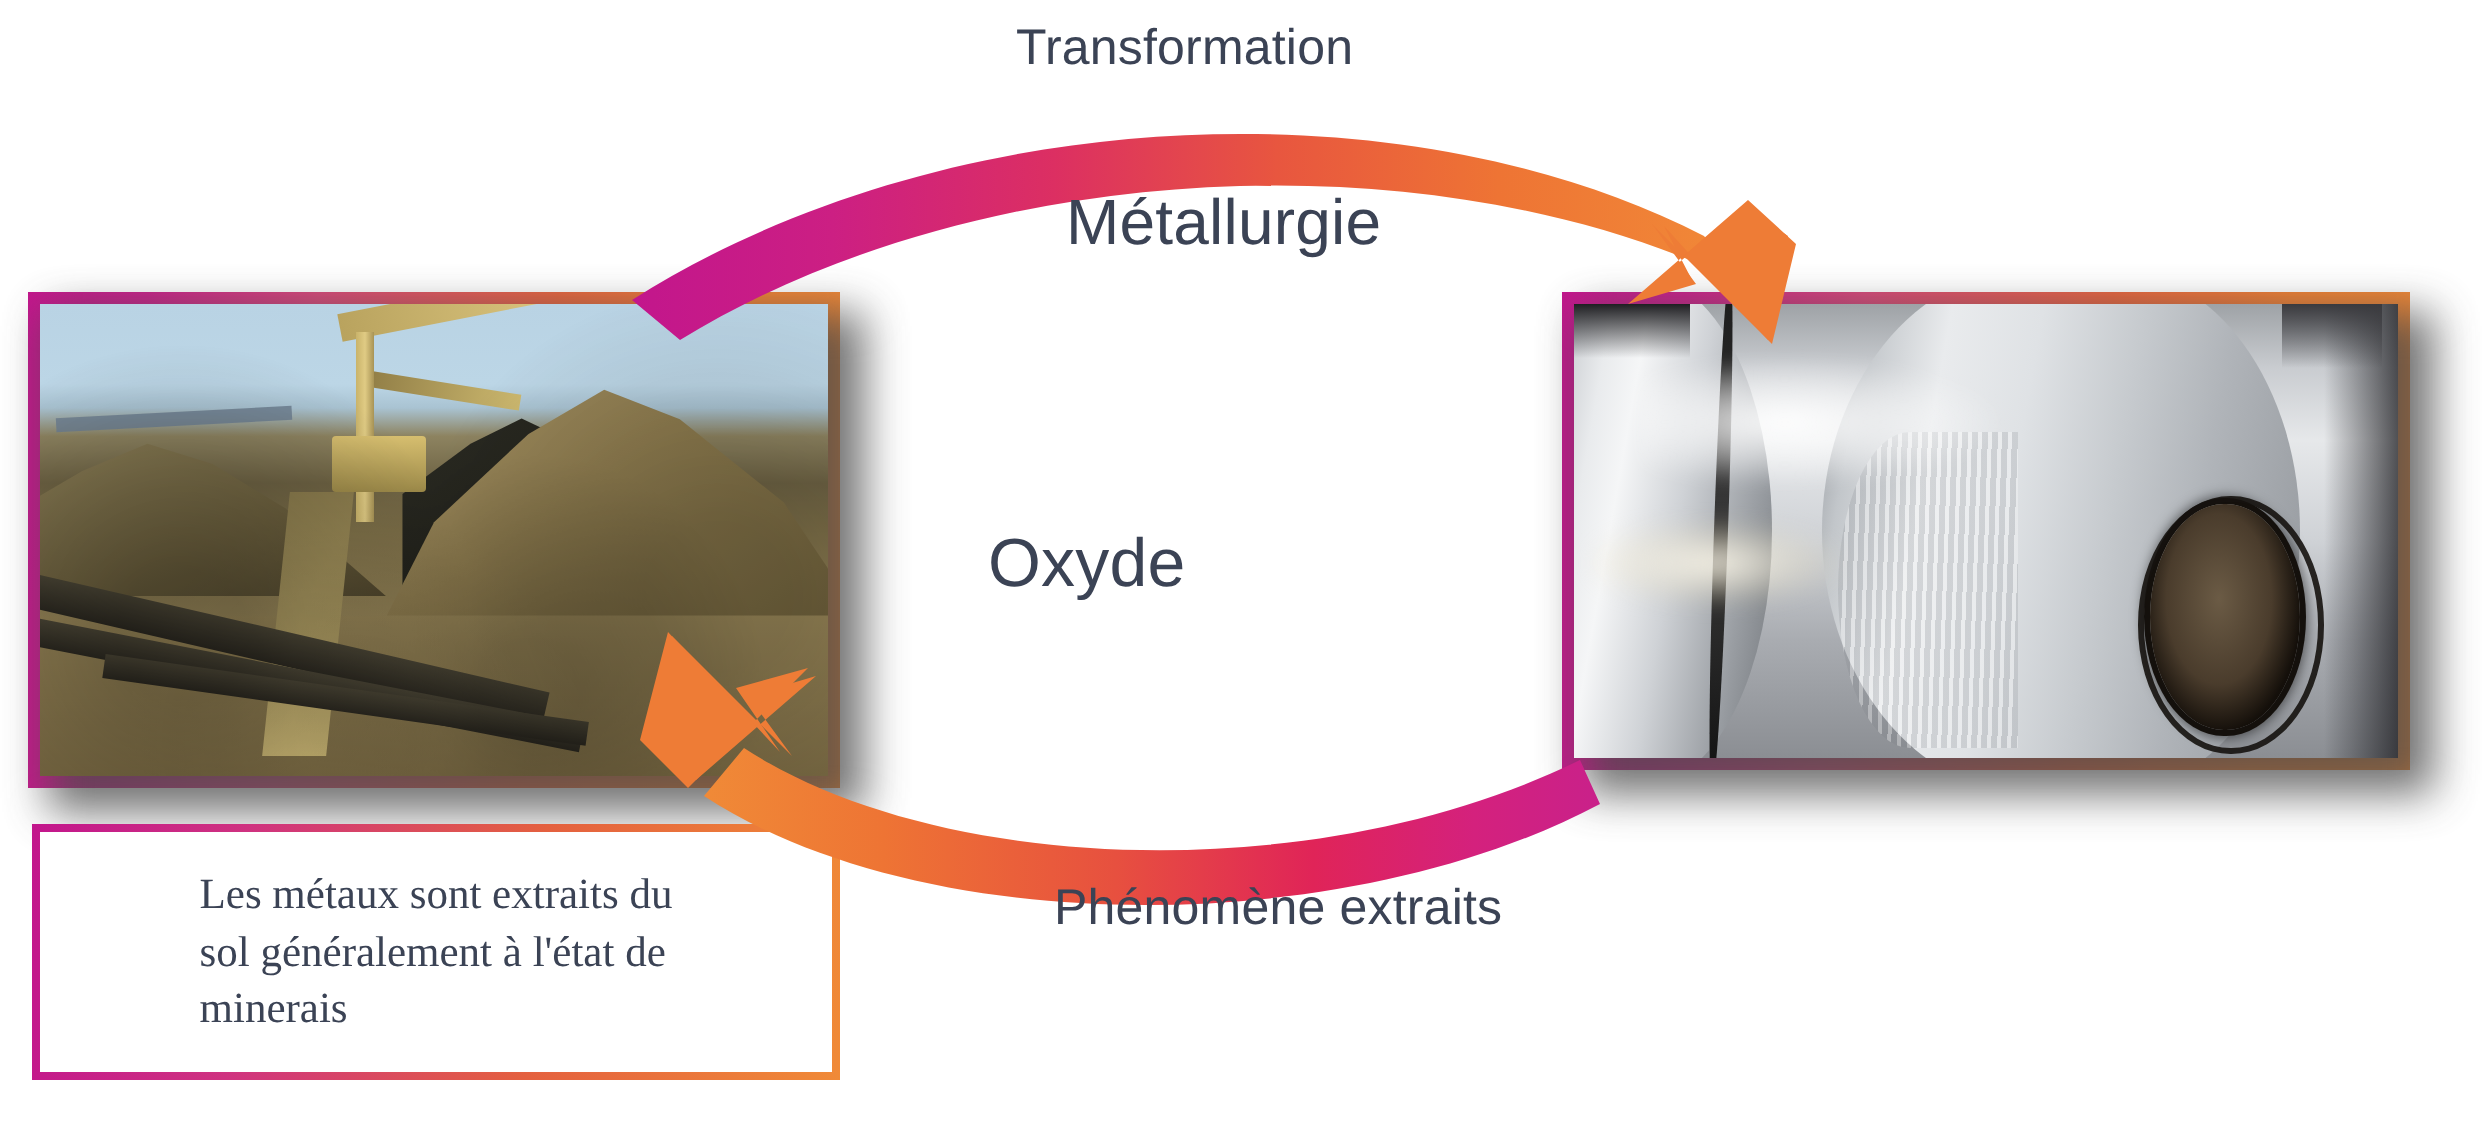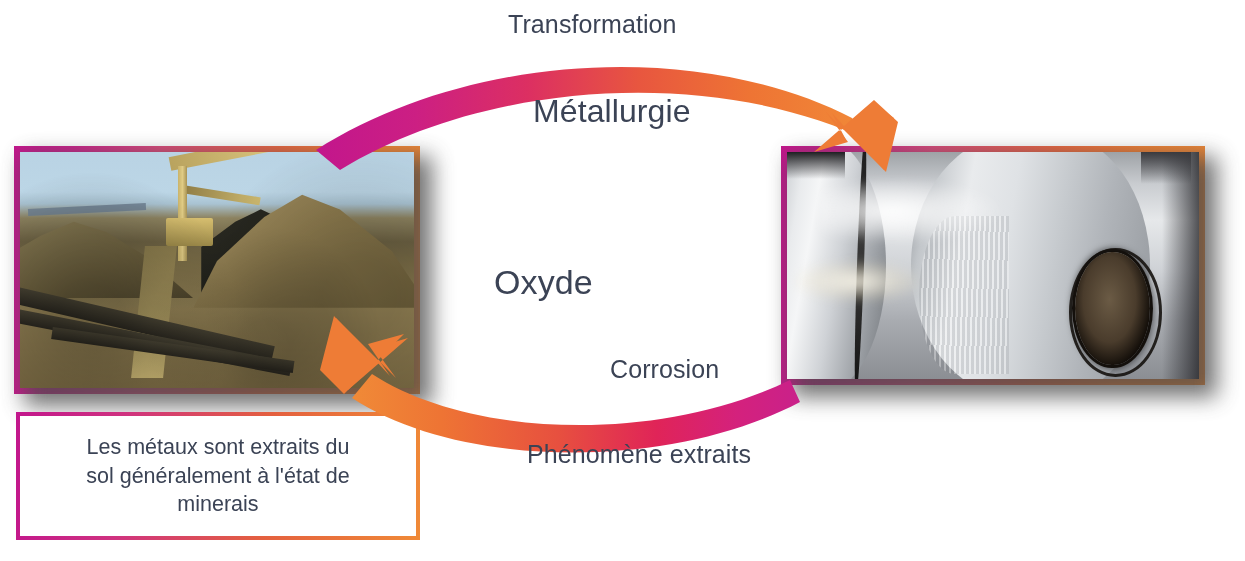--- a/index.html
+++ b/index.html
@@ -179,21 +179,21 @@
   
   #caption-box{
     position:absolute;
     box-sizing:border-box;
     border:4px solid transparent;
     background:
       linear-gradient(#fff,#fff) padding-box,
       linear-gradient(95deg,#c2168c 0%,#cf3280 26%,#e4603f 62%,#f08a37 100%) border-box;
     z-index:25;
     display:flex;align-items:center;justify-content:center;
-    text-align:center;
+    font-family:Liberation Serif, serif;
   }
   #caption-text{
     color:#3b4355;
     font-size:21.5px;
     line-height:1.33;
     padding:0 12px;
     white-space:pre-line;
   }
 
   
@@ -282,21 +282,20 @@
     <polygon points="334,316 390,376 368,344 404,334 344,394 320,370" fill="#EE7C36"></polygon>
   </svg>
 
   <div class="label" id="lbl-transformation" style="left:508px;top:10px;font-size:25px;">Transformation</div>
 
   <div class="label" id="lbl-metallurgie" style="left:533px;top:93px;font-size:32px;">Métallurgie</div>
 
   <div class="label" id="lbl-oxyde1" style="left:494px;top:262px;font-size:34px;">Oxyde</div>
 
 
-  <div class="label" id="lbl-corrosion" style="left:610px;top:355px;font-size:25px;">Corrosion</div>
 
   <div class="label" id="lbl-phenomene" style="left:527px;top:440px;font-size:25px;">Phénomène extraits</div>
 
   <div id="caption-box" style="left:16px;top:412px;width:404px;height:128px;">
     <div id="caption-text">Les métaux sont extraits du
 sol généralement à l'état de
 minerais</div>
   </div>
 
 </div>

